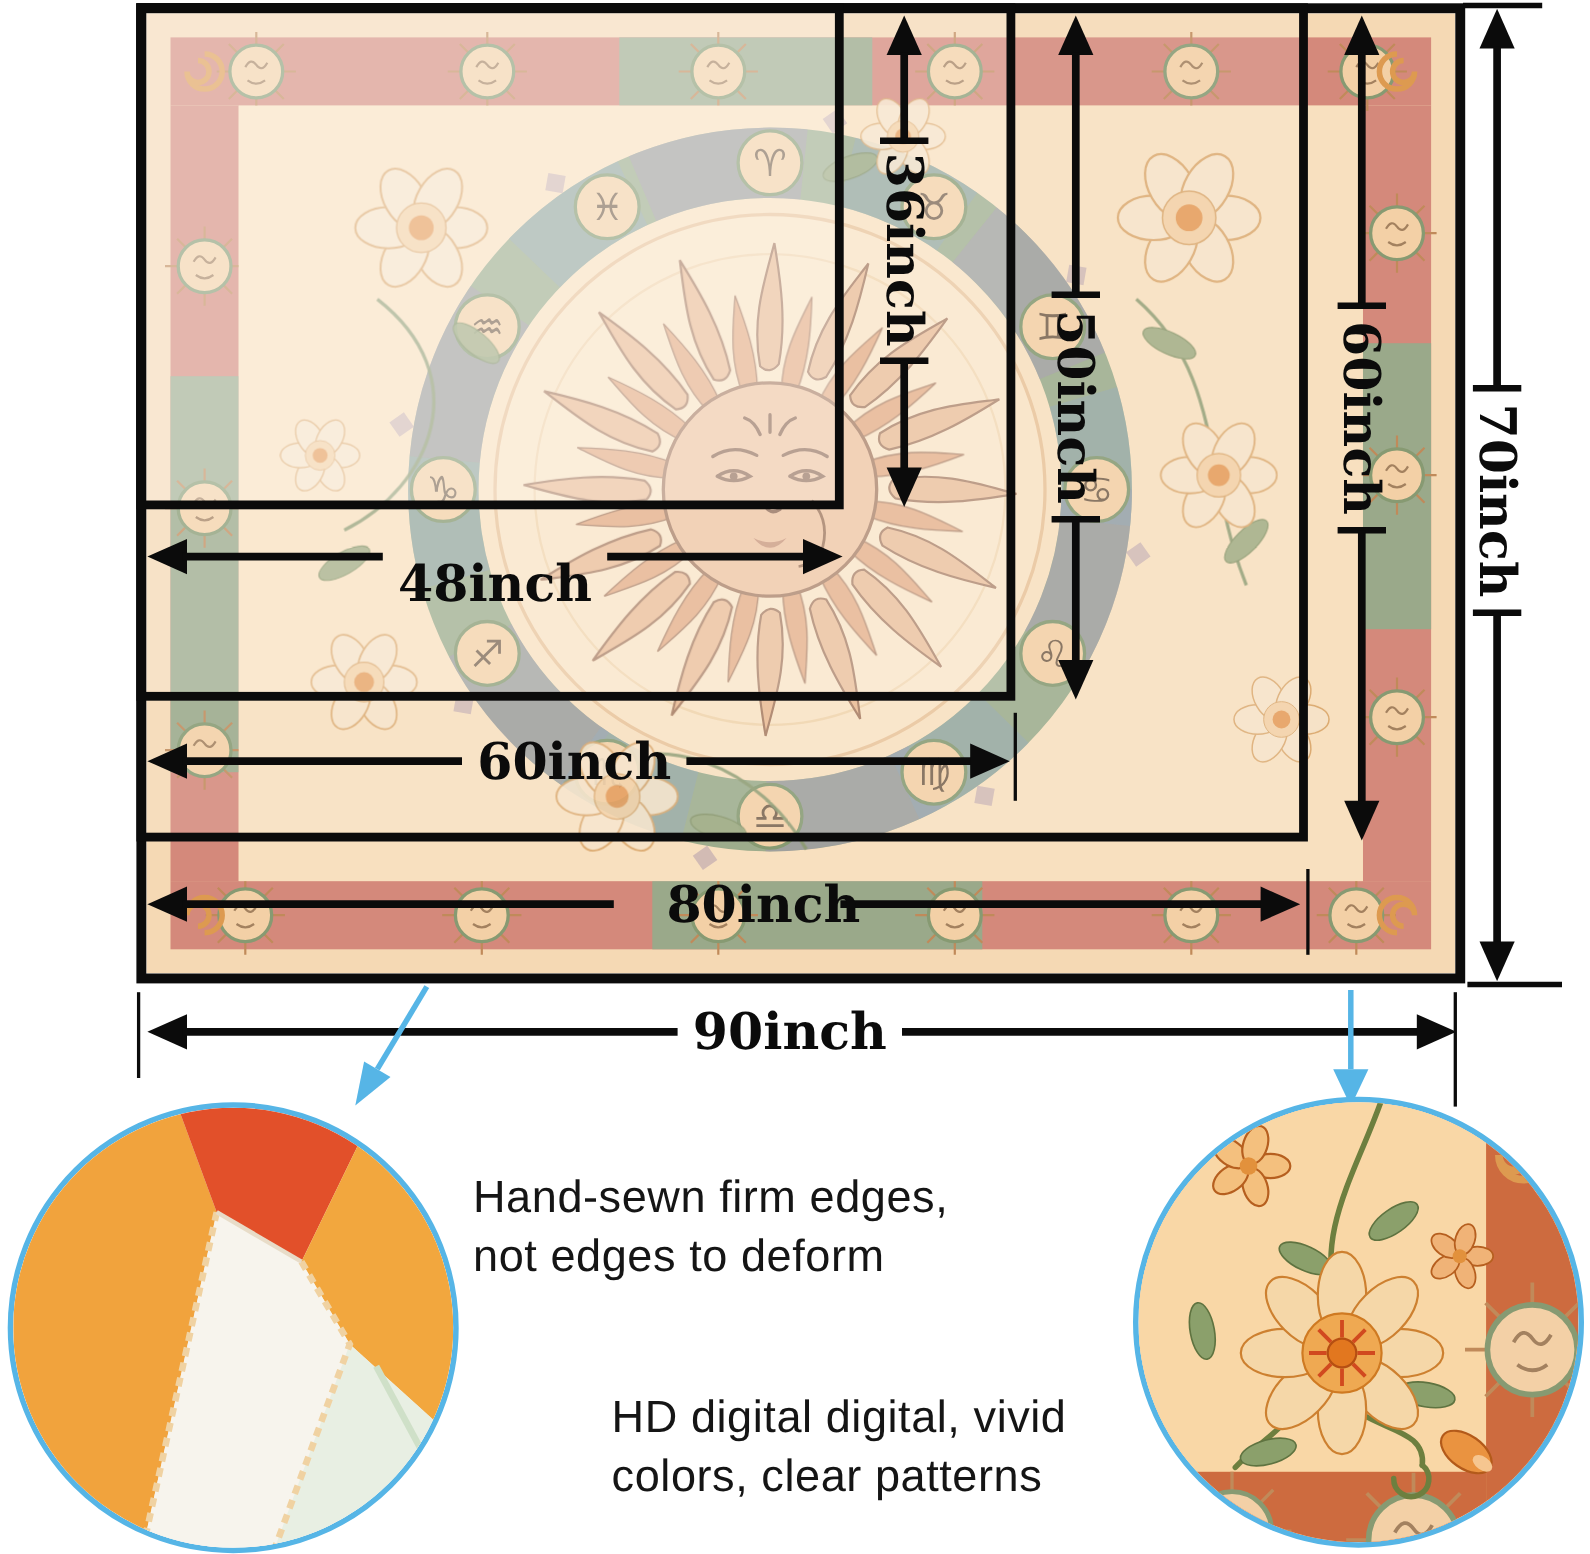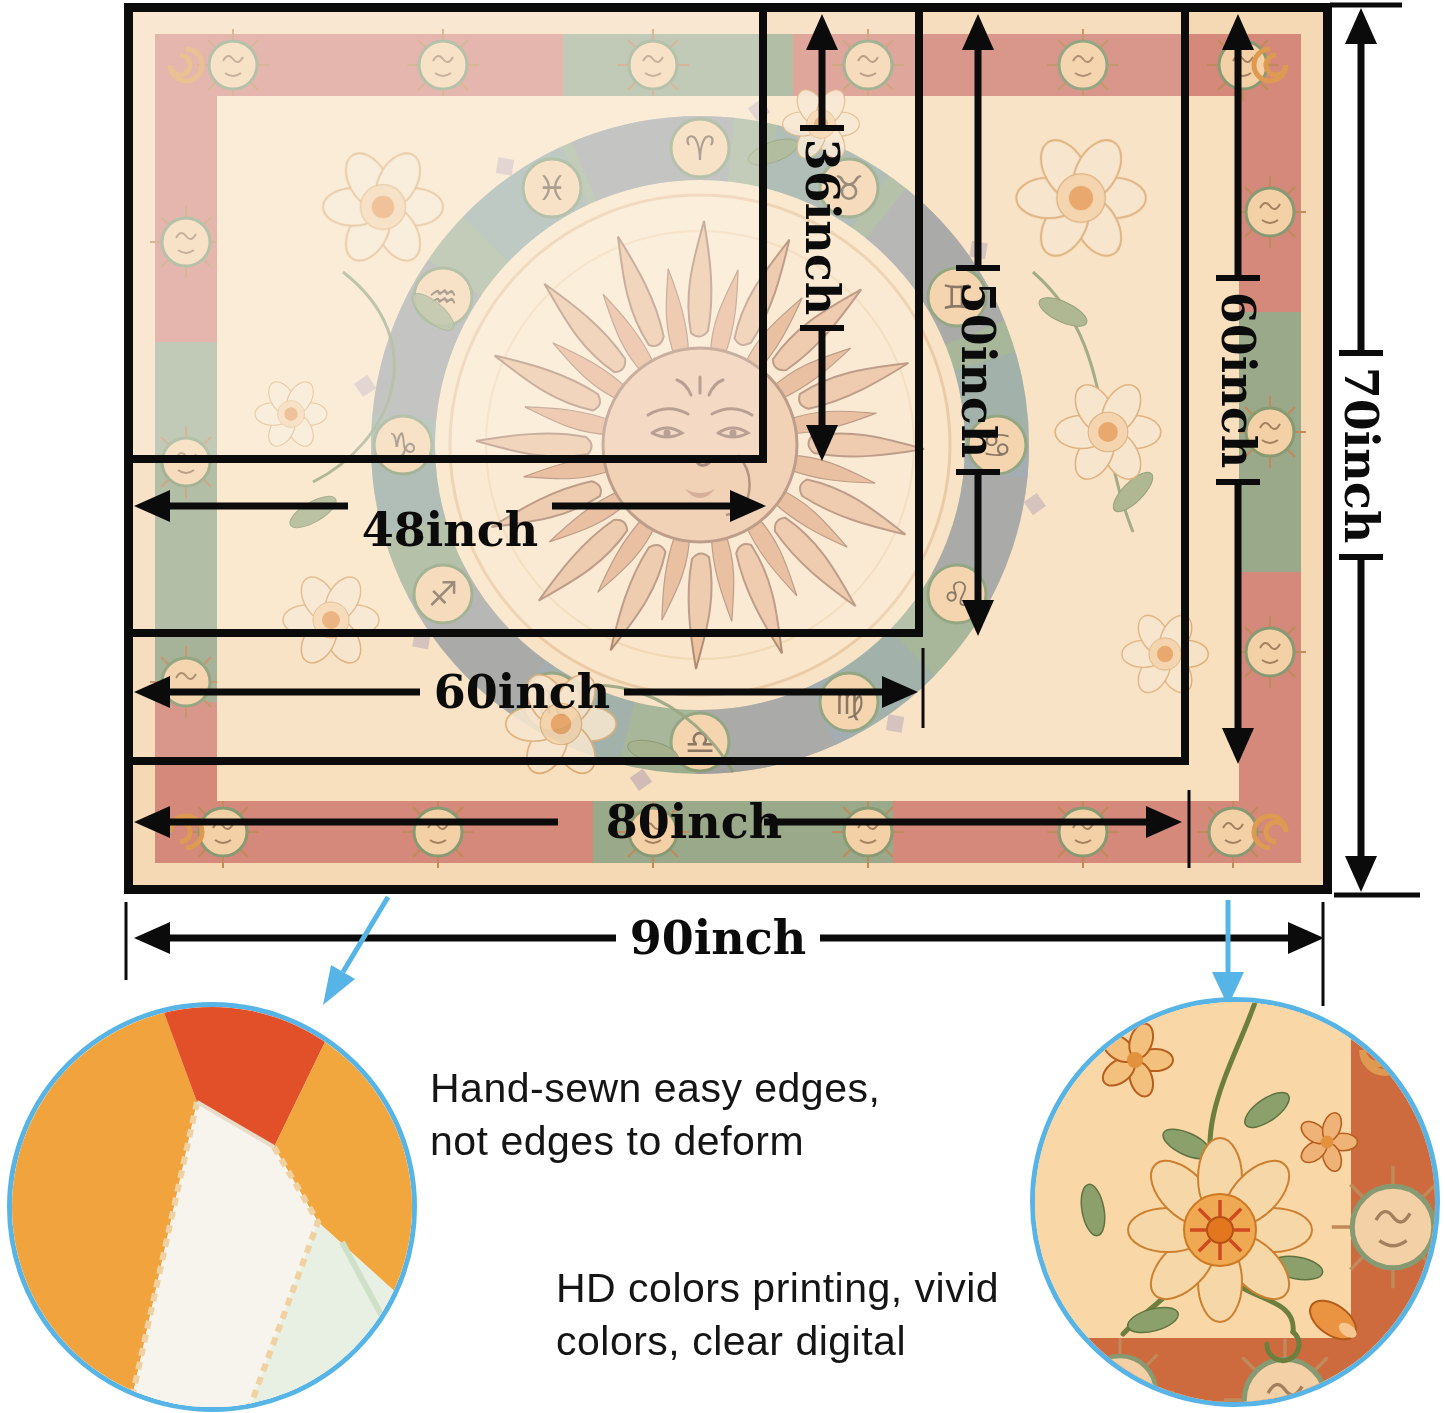--- a/index.html
+++ b/index.html
@@ -431,21 +431,21 @@
         <circle r="8" fill="#e2913c"></circle>
       </g>
       <g transform="translate(298,318) rotate(35)">
         <ellipse rx="26" ry="15" fill="#ea9340" stroke="#b35a1a" stroke-width="2"></ellipse>
         <ellipse cx="18" rx="10" ry="6" fill="#f6c690"></ellipse>
       </g>
     </svg>
   </div>
 
   <div class="feature" style="left:430px;top:1062px;">
-    <div class="l">Hand-sewn easy edges,</div>
+    <div class="l">Hand-sewn firm edges,</div>
     <div class="l">not edges to deform</div>
   </div>
   <div class="feature" style="left:556px;top:1262px;">
-    <div class="l">HD colors printing, vivid</div>
-    <div class="l">colors, clear digital</div>
+    <div class="l">HD digital digital, vivid</div>
+    <div class="l">colors, clear patterns</div>
   </div>
 
 </div>
 
 </body></html>

